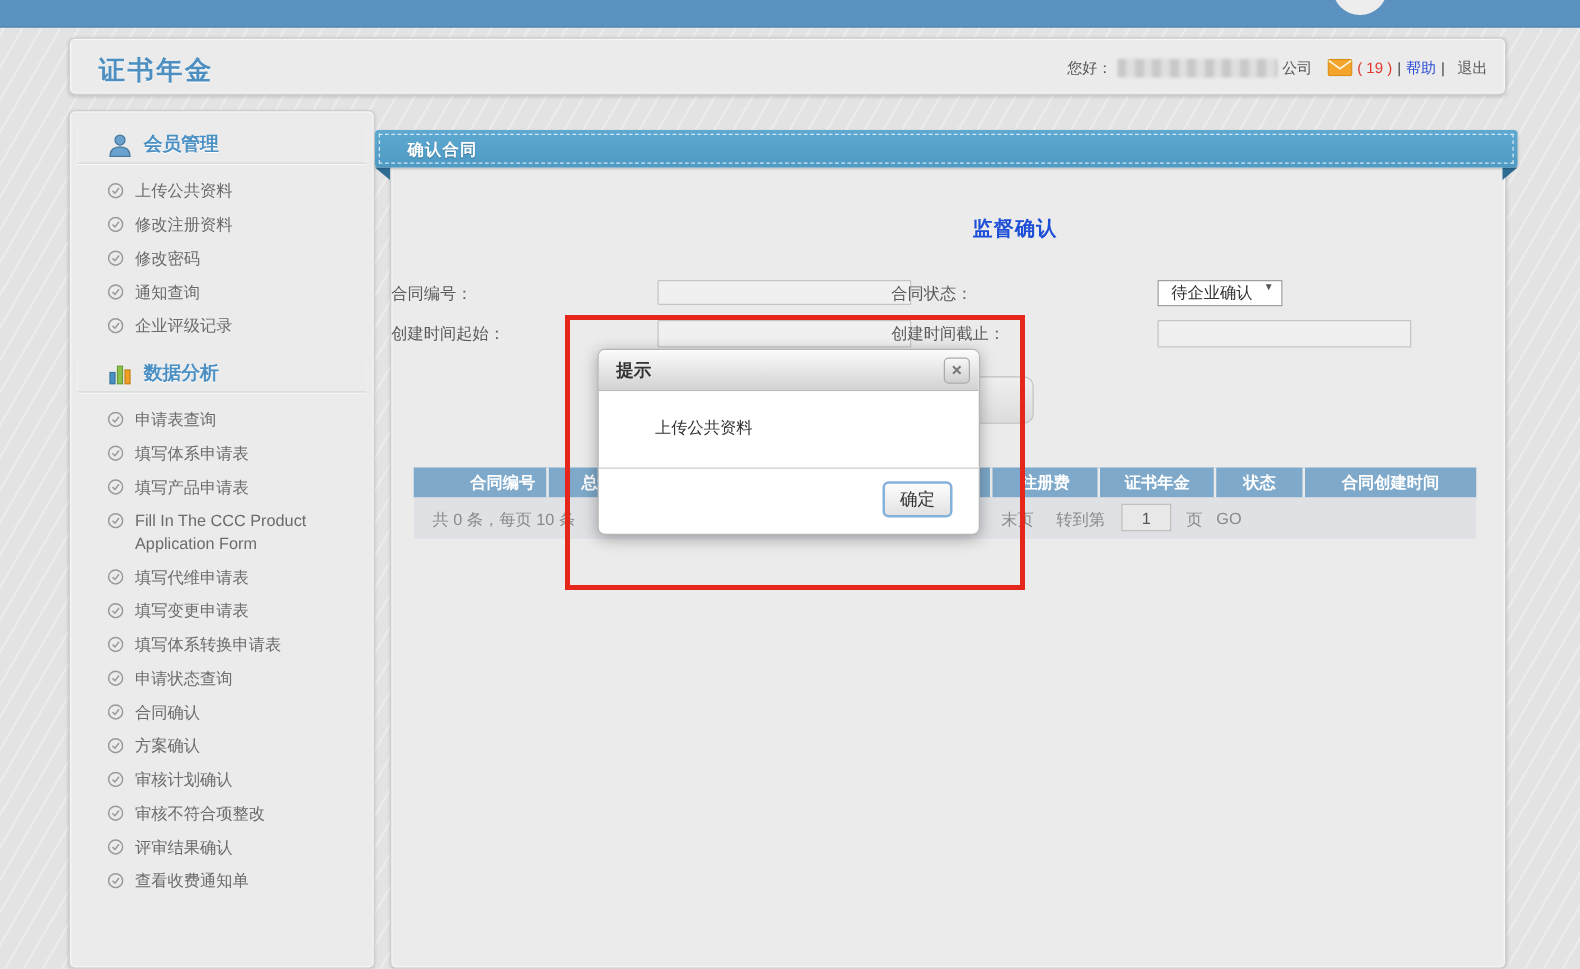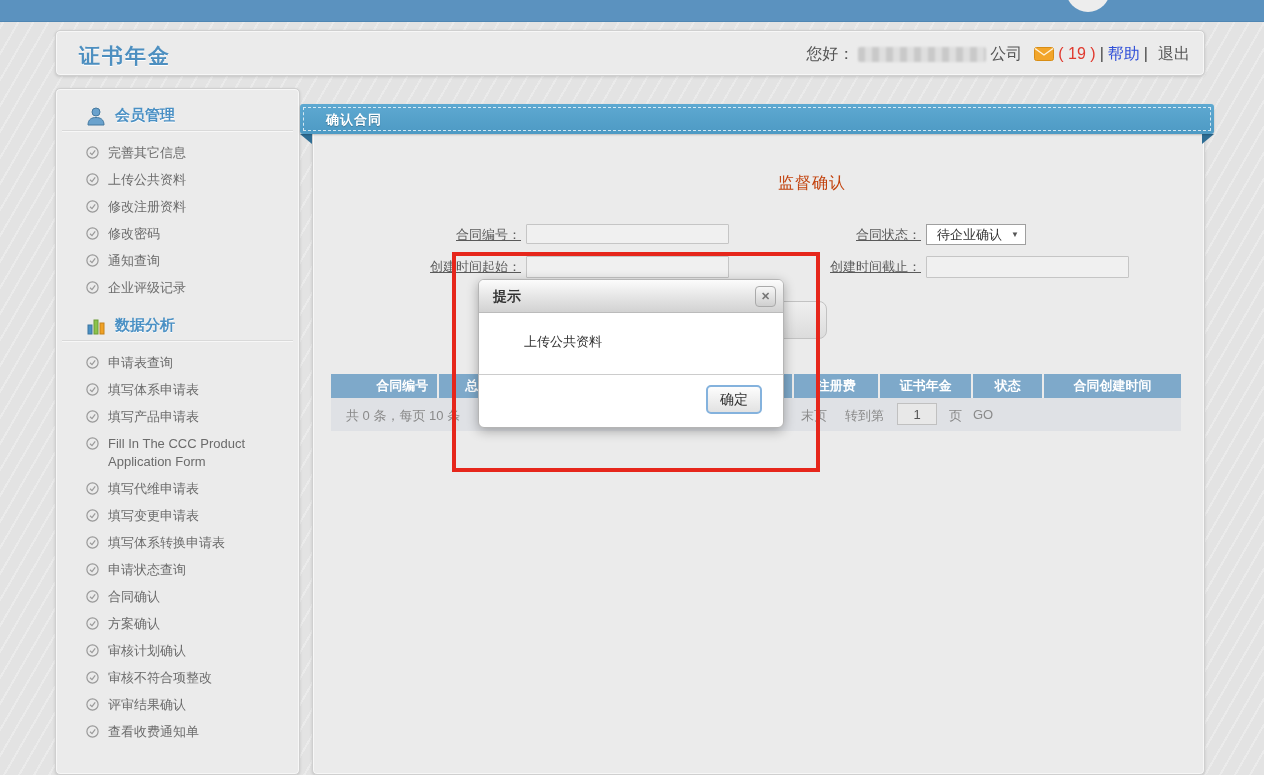--- a/index.html
+++ b/index.html
@@ -27,21 +27,21 @@
   }
   
   .header-panel { left:55px; top:30px; width:1150px; height:46px; }
   .logo {
     position:absolute; left:23px; top:11px;
     font-size:21px; font-weight:bold; color:#4d8fc0; letter-spacing:2px;
     text-shadow:0 1px 0 #fff;
   }
   .greeting {
     position:absolute; right:14px; top:14px; height:18px;
-    display:flex; align-items:center; gap:4px; font-size:16px; color:#555;
+    display:flex; align-items:center; gap:4px; font-size:12px; color:#555;
   }
   .redacted {
     display:inline-block; width:128px; height:15px; border-radius:2px;
     background:repeating-linear-gradient(90deg,#c9c9c9 0 7px,#dedede 7px 14px);
     filter:blur(1.3px);
   }
   .mail-ico { margin-left:8px; }
   .mail-count { color:#e0392e; }
   .pipe { color:#444; }
   .lnk-help { color:#2f4fd8; cursor:pointer; }
@@ -74,34 +74,34 @@
   .ribbon-label {
     position:absolute; left:26px; top:7px; color:#fff;
     font-size:13px; font-weight:bold; letter-spacing:1px;
     text-shadow:0 1px 1px rgba(0,0,0,.25);
   }
   .fold { position:absolute; top:134px; width:0; height:0; z-index:4; }
   .fold-left  { left:300px; border-top:10px solid #2e6d94; border-left:12px solid transparent; }
   .fold-right { left:1202px; border-top:10px solid #2e6d94; border-right:12px solid transparent; }
   .page-title {
     position:absolute; left:465px; top:62px;
-    font-size:16px; color:#c2410c; letter-spacing:1px;
+    font-size:16px; color:#1d4ed8; letter-spacing:1px;font-weight:bold;
   }
   .flabel {
-    position:absolute; width:208px; text-align:right;
-    font-size:13px; color:#5a5a5a; line-height:22px;text-decoration:underline;
+    position:absolute; width:208px; 
+    font-size:13px; color:#5a5a5a; line-height:22px;
   }
   .finput {
     position:absolute; background:#f0f0f0; border:1px solid #c5c5c5;
     font-size:13px; color:#444; padding:0 5px; border-radius:1px;
   }
   .fselect {
     position:absolute; left:613px; top:113px; width:100px; height:21px;
     background:#fff; border:1px solid #9f9f9f; display:flex;
-    align-items:center; justify-content:space-between;
+    align-items:flex-start; justify-content:space-between;
     padding:0 6px 0 10px; font-size:13px; color:#333; cursor:pointer;
   }
   .fselect .arrow { font-size:8px; color:#555; }
   .query-btn {
     position:absolute; left:388px; top:190px; width:126px; height:38px;
     background:linear-gradient(#efefef,#dcdcdc); border:1px solid #c2c2c2;
     border-radius:8px; cursor:pointer;
   }
   
   .grid { position:absolute; left:18px; top:263px; width:850px; }
@@ -194,29 +194,20 @@
   <div class="side-sec-head">
     <span>
       <svg width="20" height="20" viewBox="0 0 20 20">
         <circle cx="10" cy="6" r="4" fill="#6aa2cd" stroke="#45799f"></circle>
         <path d="M2 19 C2 13 6 11.5 10 11.5 C14 11.5 18 13 18 19 Z" fill="#6aa2cd" stroke="#45799f"></path>
       </svg>
     </span>
     <span>会员管理</span>
   </div>
   <ul class="side-list">
-    <li class="side-item">
-        <span class="ck">
-          <svg width="13" height="13" viewBox="0 0 13 13">
-            <circle cx="6.5" cy="6.5" r="5.6" fill="none" stroke="#9a9a9a" stroke-width="1.2"></circle>
-            <path d="M4 6.7 L6 8.6 L9.2 4.4" fill="none" stroke="#9a9a9a" stroke-width="1.2"></path>
-          </svg>
-        </span>
-        <span>完善其它信息</span>
-      </li>
     <li class="side-item">
         <span class="ck">
           <svg width="13" height="13" viewBox="0 0 13 13">
             <circle cx="6.5" cy="6.5" r="5.6" fill="none" stroke="#9a9a9a" stroke-width="1.2"></circle>
             <path d="M4 6.7 L6 8.6 L9.2 4.4" fill="none" stroke="#9a9a9a" stroke-width="1.2"></path>
           </svg>
         </span>
         <span>上传公共资料</span>
       </li>
     <li class="side-item">

